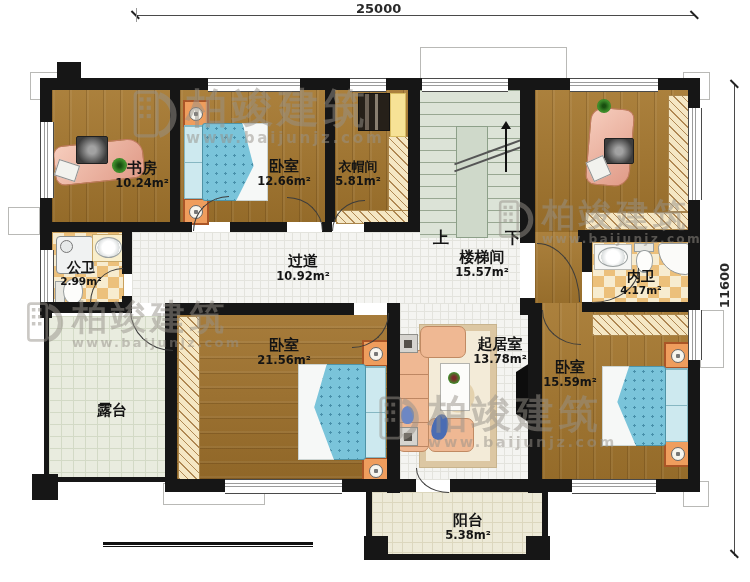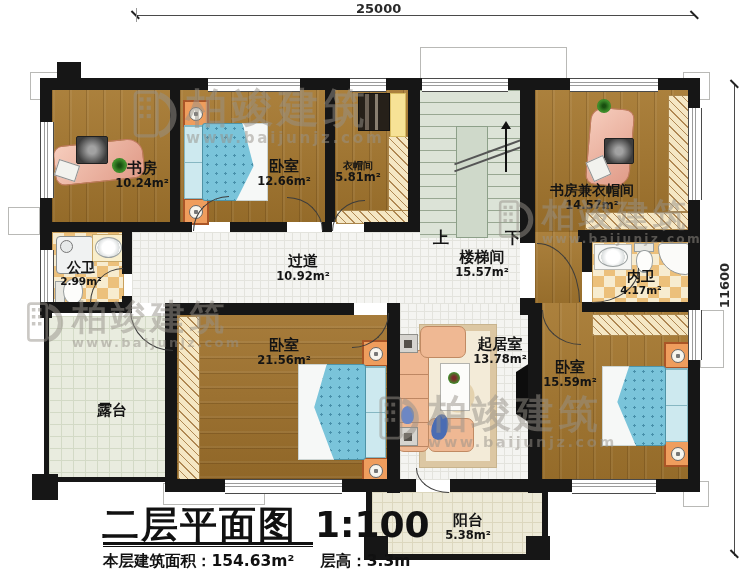--- a/index.html
+++ b/index.html
@@ -266,26 +266,22 @@
 
   <div class="lbl" style="left:142px;top:160px">
     <span class="nm">书房</span>
     <span class="ar">10.24m²</span>
   </div>
   <div class="lbl" style="left:284px;top:158px">
     <span class="nm">卧室</span>
     <span class="ar">12.66m²</span>
   </div>
   <div class="lbl" style="left:358px;top:160px">
-    <span class="nm" style="font-size:10px">衣帽间</span>
+    <span class="nm" style="font-size:13px">衣帽间</span>
     <span class="ar">5.81m²</span>
-  </div>
-  <div class="lbl" style="left:592px;top:183px">
-    <span class="nm" style="font-size:14px">书房兼衣帽间</span>
-    <span class="ar">14.57m²</span>
   </div>
   <div class="lbl" style="left:81px;top:260px">
     <span class="nm" style="font-size:14px">公卫</span>
     <span class="ar" style="font-size:10.5px">2.99m²</span>
   </div>
   <div class="lbl" style="left:303px;top:253px">
     <span class="nm">过道</span>
     <span class="ar">10.92m²</span>
   </div>
   <div class="lbl" style="left:482px;top:249px">
@@ -394,22 +390,16 @@
           <rect x="16" y="24" width="4" height="4"></rect>
         </g>
         <path d="M28 6 a 20 20 0 0 1 0 38" fill="none" stroke="currentColor" stroke-width="6"></path>
       </svg>
     <div class="wmtx">
       <span class="wmbrand">柏竣建筑</span>
       <span class="wmurl">www.baijunjz.com</span>
     </div>
   </div>
 
-  <div class="titlerow" style="left:102px;top:500px">
-    <span class="t-main">二层平面图</span><span class="t-scale">1:100</span>
-  </div>
   <div class="rule" style="left:103px;top:542px;width:210px;height:2.5px"></div>
   <div class="rule" style="left:103px;top:546px;width:210px;height:1px"></div>
-  <div class="titlerow t-info" style="left:103px;top:551px">
-    <span>本层建筑面积：</span><span>154.63m²</span><span class="t-sp"></span><span>层高：</span><span>3.3m</span>
-  </div>
 
 </div>
 
 </body></html>

